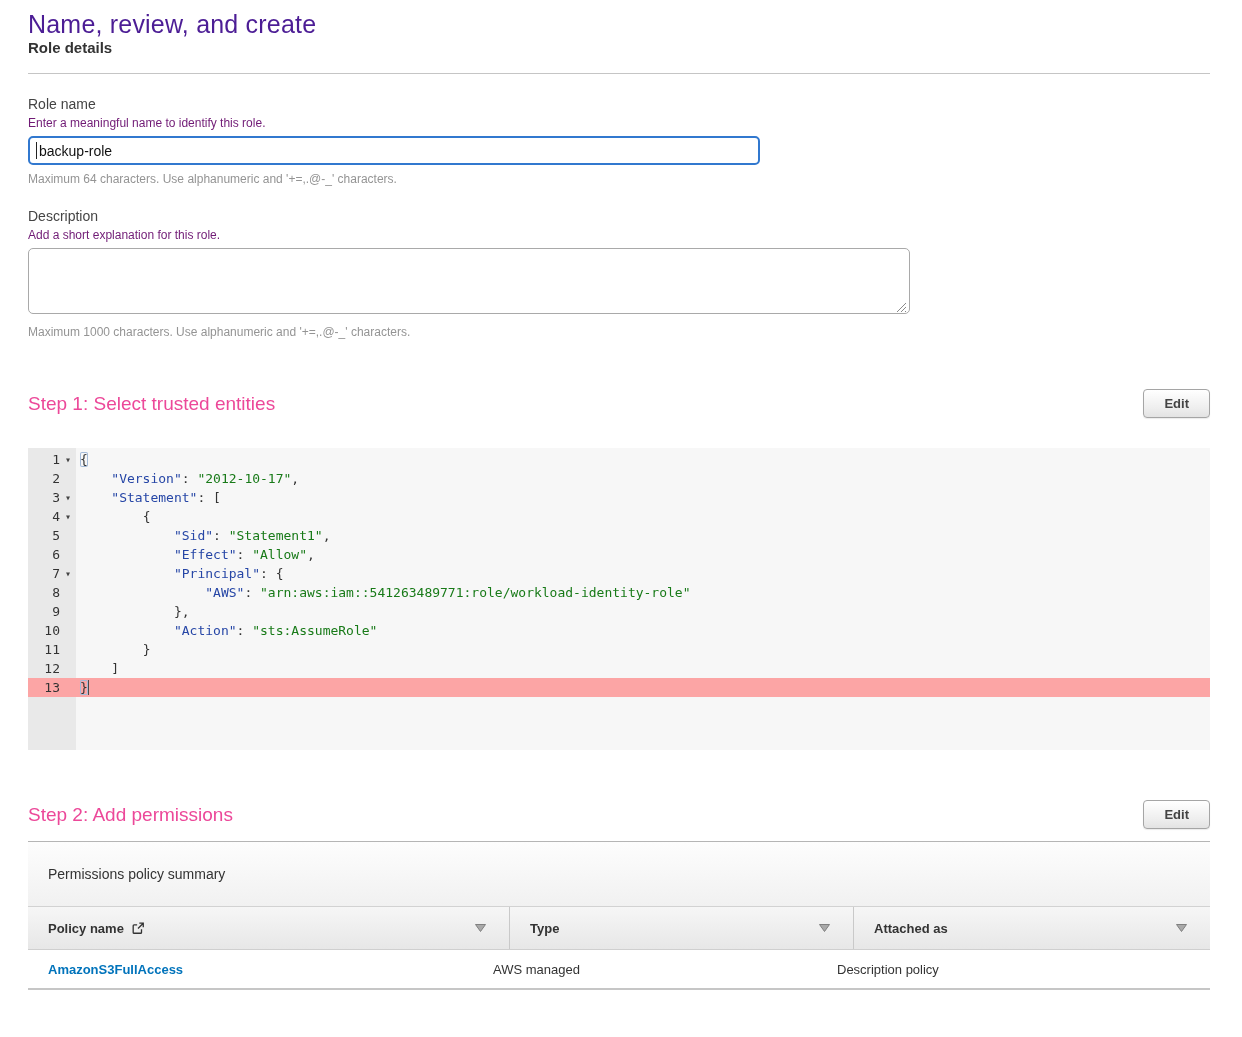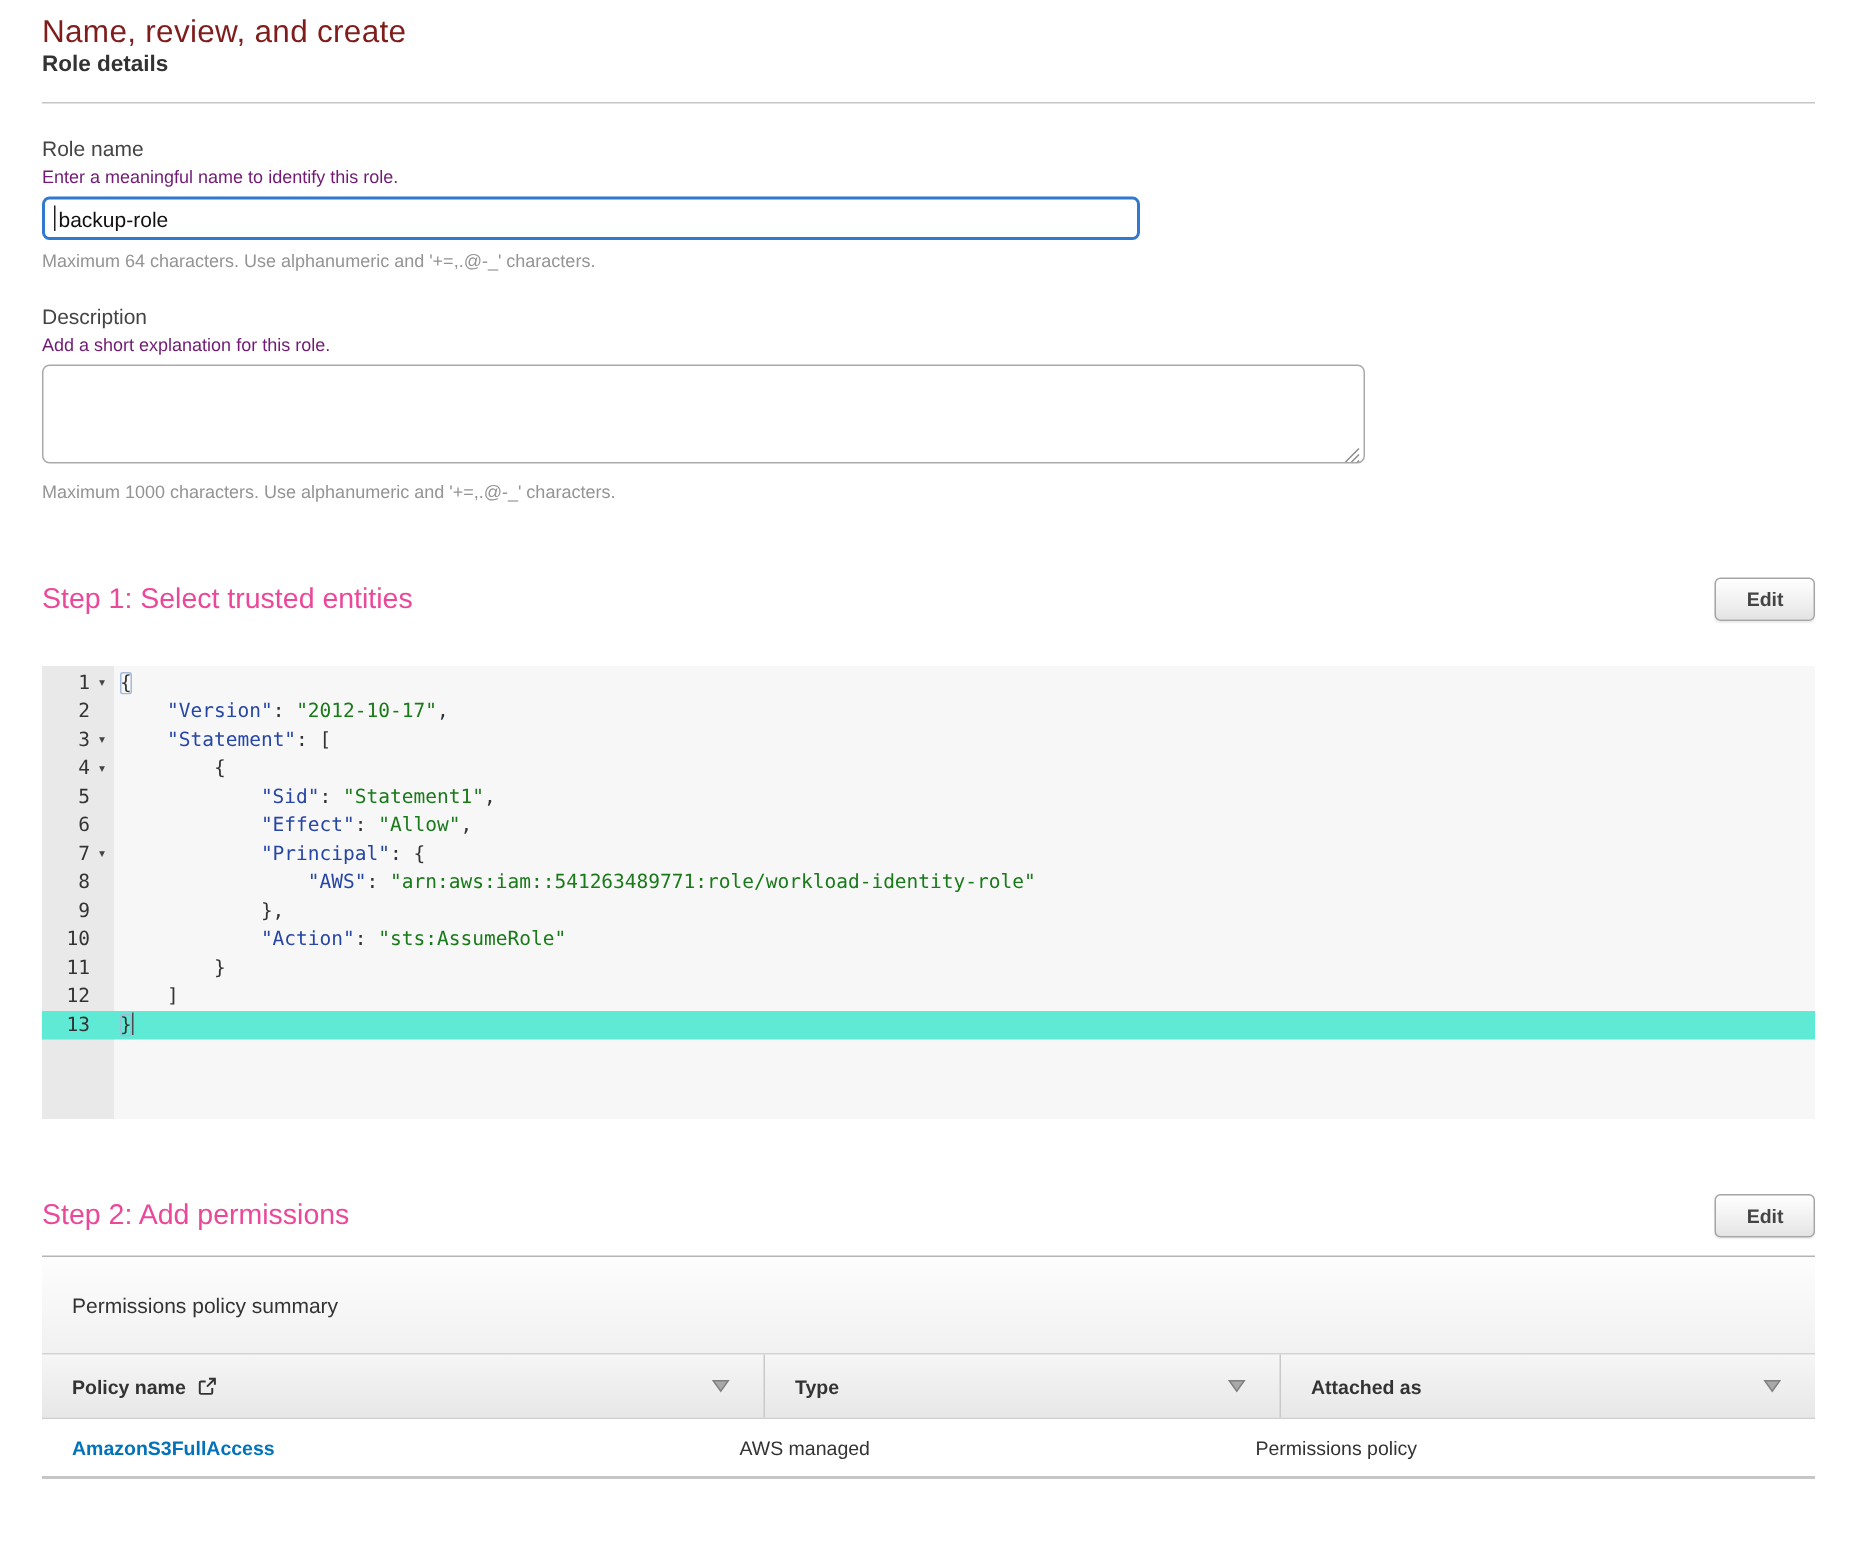--- a/index.html
+++ b/index.html
@@ -5,23 +5,23 @@
   * { margin: 0; padding: 0; box-sizing: border-box; }
   html, body { background: #ffffff; }
   body {
     font-family: "Liberation Sans", sans-serif;
     color: #333;
     width: 1242px;
   }
   .page { padding: 10px 32px 40px 28px; width: 1242px; }
 
   h1.page-title {
-    font-size: 21px;
+    font-size: 25px;
     font-weight: 400;
-    color: #7f1d1d;
+    color: #4c1d95;
     letter-spacing: 0.2px;
   }
 
   .section-heading {
     font-size: 15px;
     font-weight: 700;
     color: #333;
   }
   .divider {
     border: none;
@@ -109,21 +109,21 @@
   .gline { display: flex; height: 19px; }
   .gline .num { width: 32px; text-align: right; }
   .gline .fold { width: 16px; text-align: center; font-size: 10px; color: #444; line-height: 19px; }
   .code {
     flex: 1;
     background: #f7f7f7;
     padding-top: 2px;
     overflow: hidden;
   }
   .cline { height: 19px; white-space: pre; padding-left: 4px; }
-  .cline.active, .gline.active { background: #5eead4; }
+  .cline.active, .gline.active { background: #fca5a5; }
   .tok-key { color: #2646a6; }
   .tok-str { color: #187a18; }
   .tok-punc, .tok-ws { color: #333; }
   .boxed {
     box-shadow: inset 0 0 0 1px #a3bad8;
     border-radius: 2px;
   }
   .editor-caret {
     display: inline-block;
     width: 0; height: 15px;
@@ -330,18 +330,18 @@
             <path d="M1.5 1.5 L11.5 1.5 L6.5 8.5 Z" fill="#a9a9a9" stroke="#808080" stroke-width="1"></path>
           </svg>
         </div>
       </div>
 
       <div class="trow">
         <div class="td col1">
           <a class="policy-link">AmazonS3FullAccess</a>
         </div>
         <div class="td col2">AWS managed</div>
-        <div class="td col3">Permissions policy</div>
+        <div class="td col3">Description policy</div>
       </div>
     </div>
   </section>
 
 </div>
 
 </body></html>

